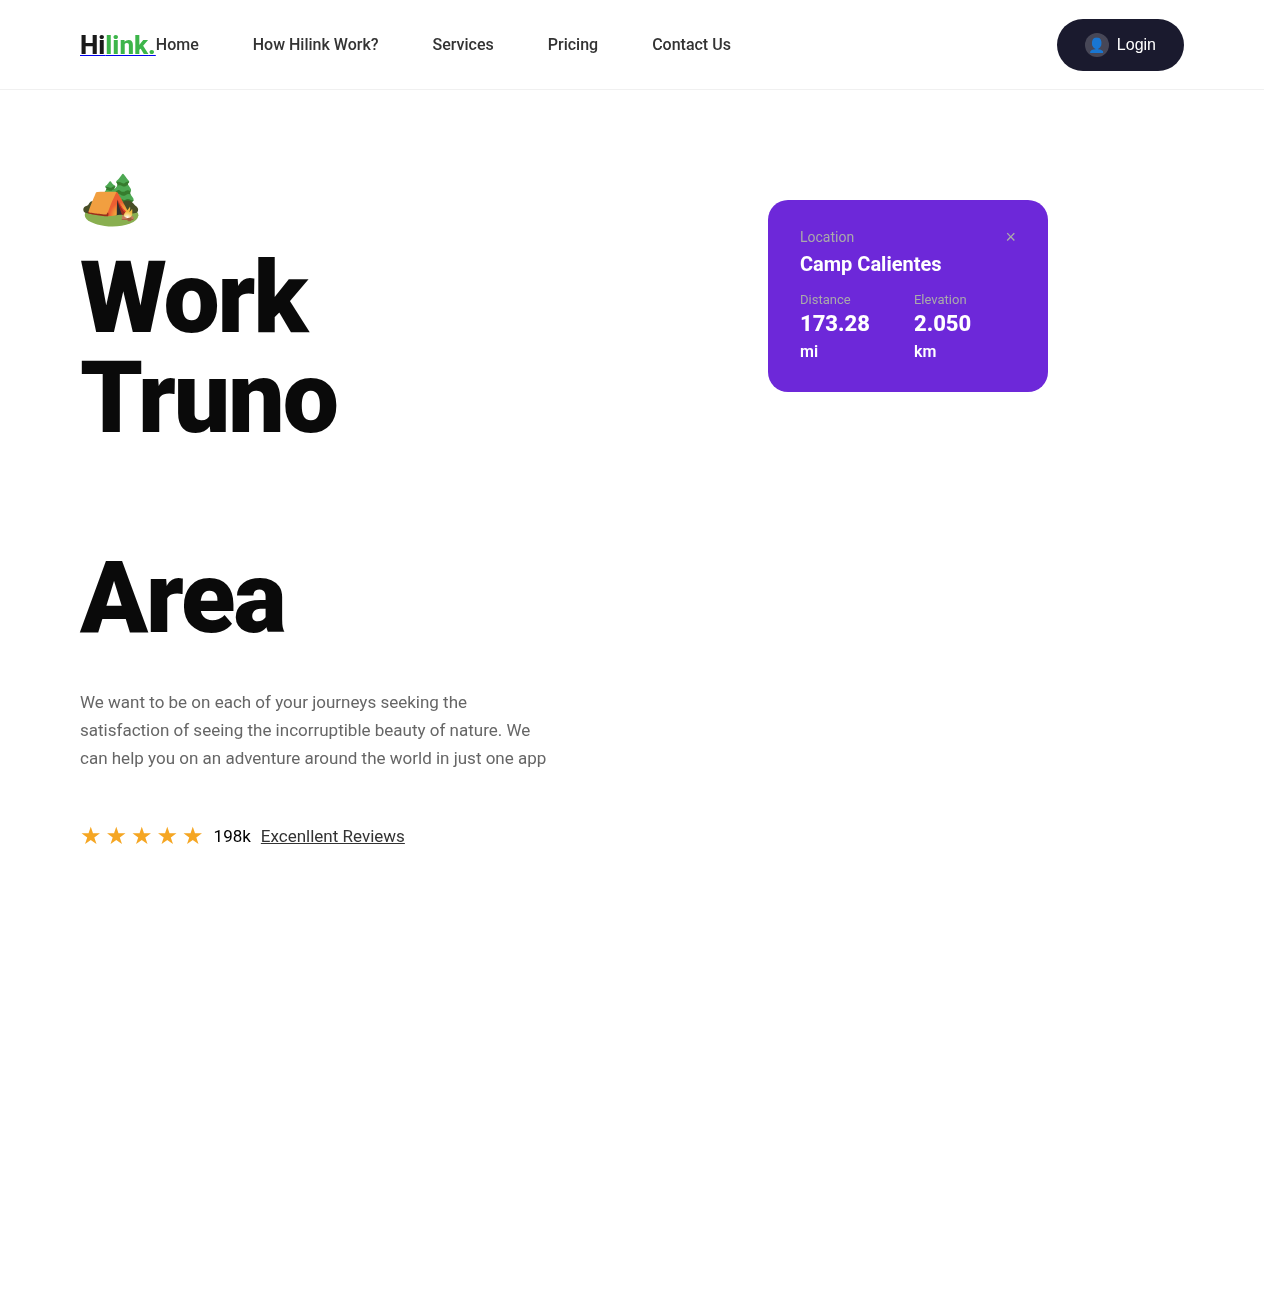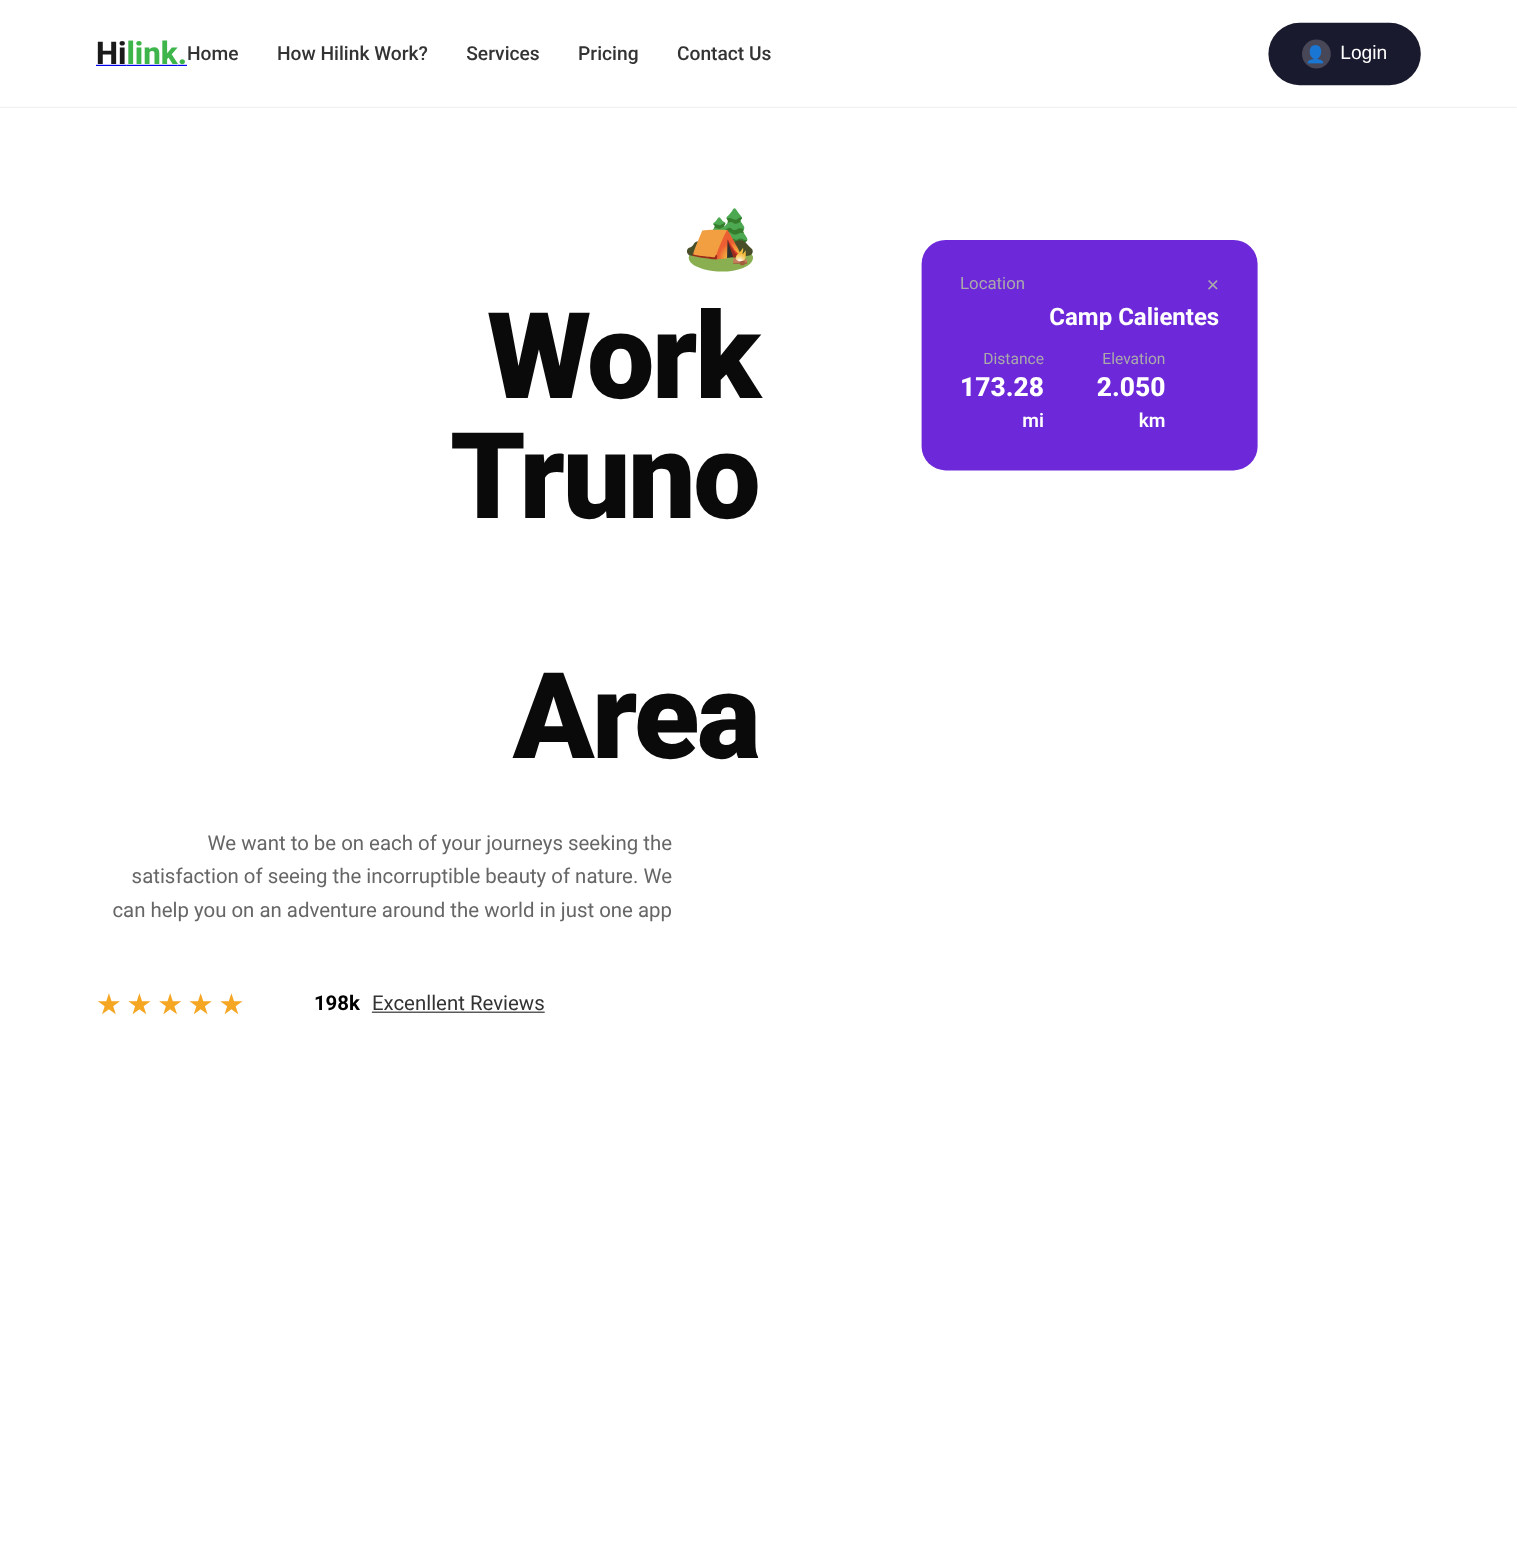--- a/index.html
+++ b/index.html
@@ -1,19 +1,18 @@
 <!DOCTYPE html>
 <html><head>
   <meta charset="utf-8">
   <style>
     * {
       margin: 0;
       padding: 0;
       box-sizing: border-box;
-      text-align: right;
     }
 
     body {
       font-family: -apple-system, BlinkMacSystemFont, 'Segoe UI', Roboto, sans-serif;
       background: #ffffff;
       width: 1264px;
       min-height: 1301px;
       overflow-x: hidden;
     }
 
@@ -22,21 +21,21 @@
       display: flex;
       align-items: center;
       padding: 0 80px;
       height: 90px;
       border-bottom: 1px solid #f0f0f0;
     }
 
     .nav-links {
       display: flex;
       align-items: center;
-      gap: 32px;
+      gap: 54px;
       flex: 1;
     }
 
     .nav-links a {
       text-decoration: none;
       color: #333;
       font-size: 16px;
       font-weight: 500;
     }
 
@@ -113,23 +112,22 @@
       gap: 4px;
     }
 
     .star {
       color: #f5a623;
       font-size: 24px;
     }
 
     .review-count {
       font-size: 17px;
-      font-weight: 700;
+      font-weight: 400;
       color: #000;
-      margin-left: 48px;
     }
 
     .review-link {
       font-size: 17px;
       color: #333;
       text-decoration: underline;
     }
 
     .cta-row {
       display: flex;

